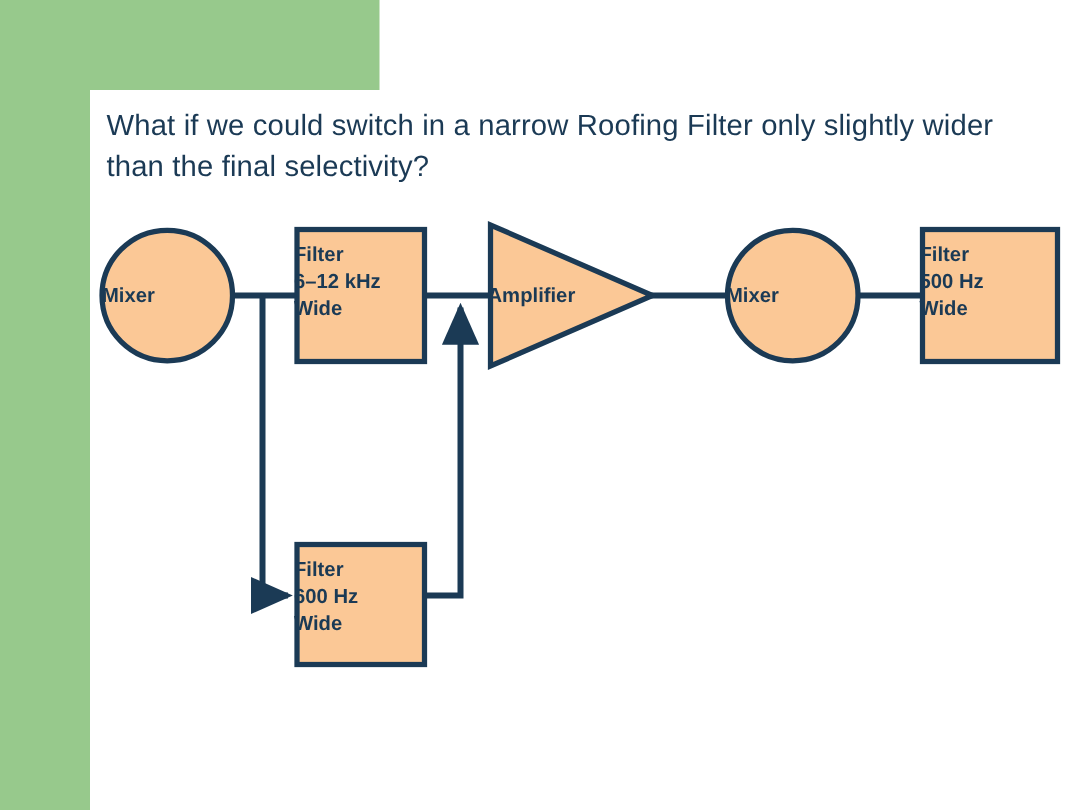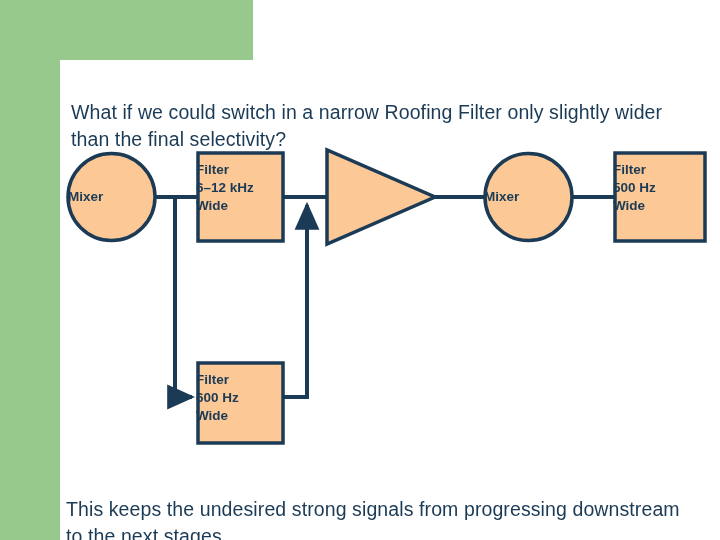--- a/index.html
+++ b/index.html
@@ -42,21 +42,20 @@
     border-top-left-radius: 26px;
   }
   
   .slide-text {
     position: absolute;
     color: #1b3a55;
     font-size: 19.5px;
     line-height: 27px;
     letter-spacing: 0.1px;
     white-space: pre-wrap;
-    margin-top: 28px;
   }
   #title-text {
     left: 71px;
     top: 71px;
     width: 620px;
   }
   #footer-text {
     left: 66px;
     top: 468px;
     width: 630px;
@@ -128,23 +127,23 @@
 
     <rect x="615" y="153" width="90" height="88" fill="#fbc896" stroke="#1b3a55" stroke-width="3.5"></rect>
 
     <rect x="198" y="363" width="85" height="80" fill="#fbc896" stroke="#1b3a55" stroke-width="3.5"></rect>
   </svg>
 
   <div class="node-label lbl-mixer1">Mixer</div>
   <div class="node-label lbl-filter1">Filter
 6–12 kHz
 Wide</div>
+  <div class="node-label lbl-amp">Amplifier</div>
   <div class="node-label lbl-mixer2">Mixer</div>
   <div class="node-label lbl-filter3">Filter
 500 Hz
 Wide</div>
   <div class="node-label lbl-filter2">Filter
 600 Hz
 Wide</div>
 
-  <div class="slide-text" id="footer-text">This keeps the undesired strong signals from progressing downstream to the next stages</div>
 
 </div>
 
 </body></html>

